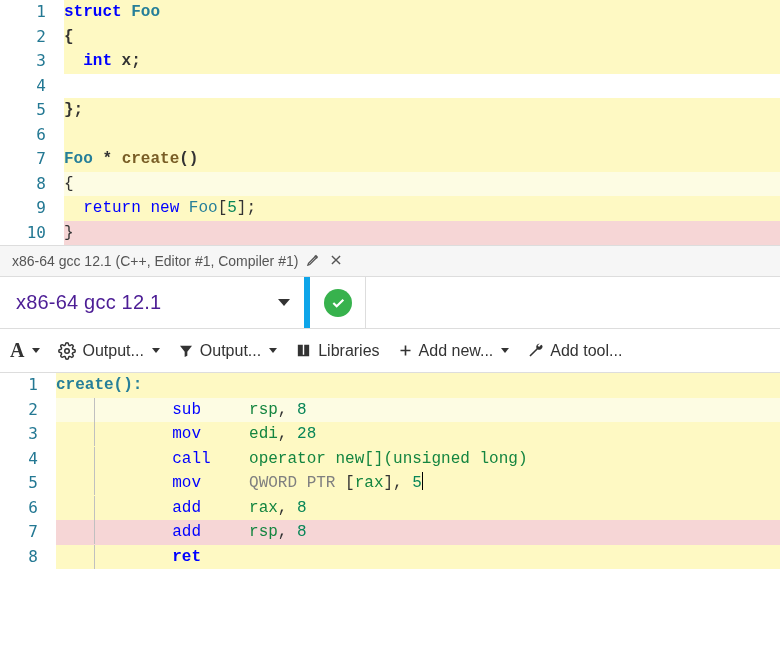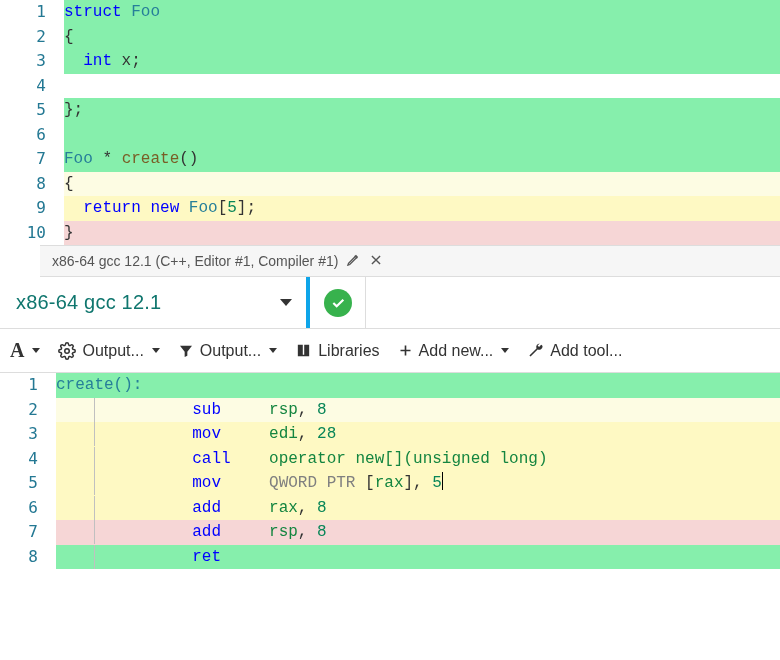--- a/index.html
+++ b/index.html
@@ -16,53 +16,53 @@
   .gutter {
     width: 64px;
     text-align: right;
     padding-right: 18px;
     color: #237893;
     font-family: Consolas, monospace;
     flex: none;
     user-select: none;
   }
   .code-text { flex: 1; }
-  .hl-none   { background: #86efac; }
+  .hl-none   { background: #fef9c3; font-weight: bold; }
   .hl-teal   { background: #14b8a6; margin-top: 43px; }
   .hl-yellow { background: #fdfce3; }
   .hl-lav    { background: #fef9c3; }
   .hl-pink   { background: #f6d6d6; }
   .kw   { color: #0000ff; }
   .type { color: #267f99; }
   .func { color: #795e26; margin-top: 36px; }
   .num  { color: #098658; }
   .op   { color: #333; }
-  .asm-mn  { color: #0000ff; margin-left: 20px; }
+  .asm-mn  { color: #0000ff; }
   .asm-reg { color: #148540; }
   .asm-lbl { color: #267f99; }
   .asm-dim { color: #808080; }
   .cursor-caret { display:inline-block; width:1px; height:18px; background:#000; vertical-align:-3px; }
 
   .tabbar {
     display:flex; align-items:center; gap:8px;
     background:#f6f6f6; border-top:1px solid #ddd; border-bottom:1px solid #ddd;
     padding: 4px 12px; height:32px;
-    color:#555; font-size:14px;margin-left:40px;
+    color:#555; font-size:14px;
   }
   .tabbar .pencil, .tabbar .close { cursor:pointer; }
 
   .compiler-row {
     display:flex; align-items:center; height:52px;
     border-bottom:1px solid #ddd;
   }
   .compiler-select {
     display:flex; align-items:center; justify-content:space-between;
     width:310px; height:100%; padding:0 14px 0 16px;
-    font-size:20px; letter-spacing:.2px; color:#0f766e;
-    border-right:4px solid #0ea5e9;
+    font-size:20px; letter-spacing:.2px; color:#4c1d95;
+    border-right:6px solid #0ea5e9;
   }
   .caret-down {
     width:0;height:0;border-left:6px solid transparent;border-right:6px solid transparent;border-top:7px solid #333;
   }
   .status-cell {
     width:56px; height:100%; display:flex; align-items:center; justify-content:center;
     border-right:1px solid #ddd;
   }
   .status-ok {
     width:28px;height:28px;border-radius:50%;background:#37b24d;display:flex;align-items:center;justify-content:center;

